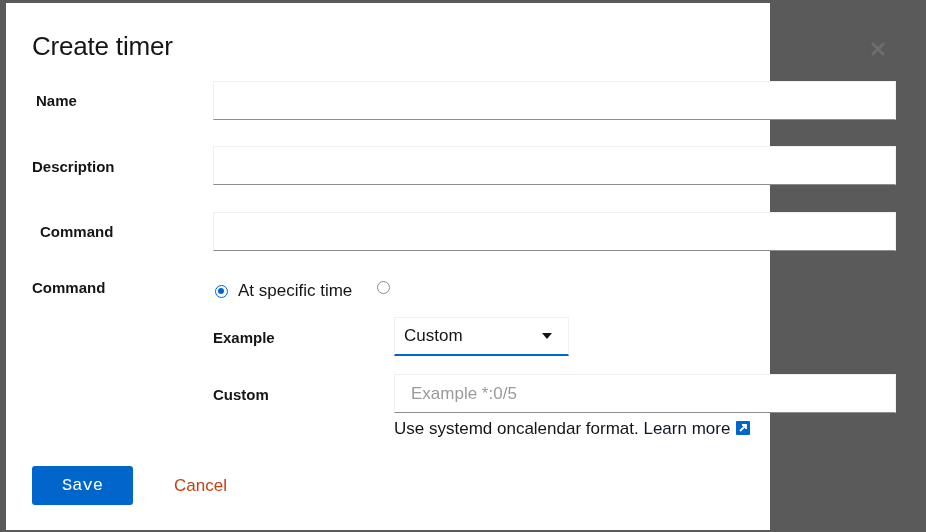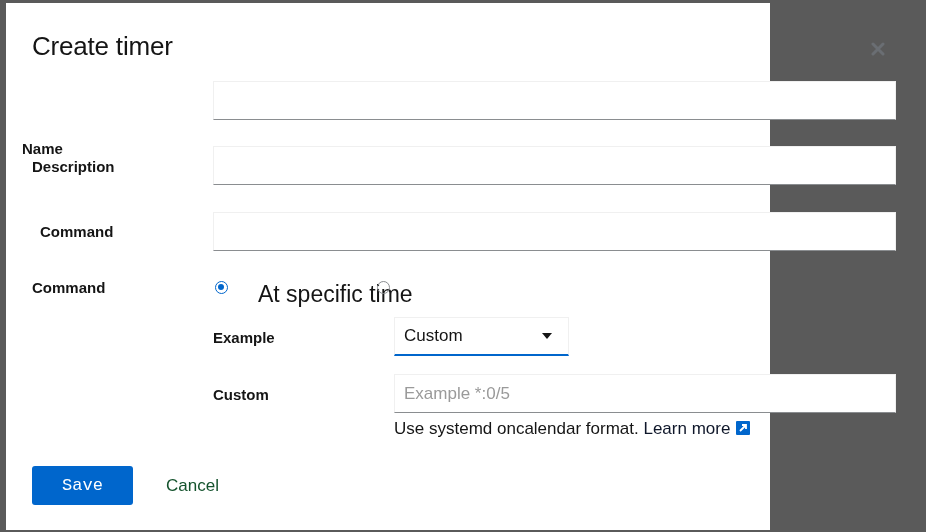--- a/index.html
+++ b/index.html
@@ -20,26 +20,26 @@
   .close {
     position:absolute; left:862px; top:36px; width:20px; height:20px;
     cursor:pointer; display:flex; align-items:center; justify-content:center;
   }
   .label {
     position:absolute; font-size:15px; font-weight:700;
   }
   .input {
     position:absolute; box-sizing:border-box;
     border:1px solid #f0f0f0; border-bottom:1px solid #8a8d90;
-    background:#fff; font-size:17px; padding:0 9px;
+    background:#fff; font-size:17px; padding:0 16px;
     font-family:"Liberation Sans", sans-serif; outline:none;
   }
   .input::placeholder { color:#9a9a9a; }
   .radio-row {
-    position:absolute; top:278px; display:flex; align-items:flex-start; font-size:23px;gap:20px;
+    position:absolute; top:278px; display:flex; align-items:center; font-size:17px;
   }
   .radio {
     width:13px; height:13px; border-radius:50%; box-sizing:border-box;
     border:1.5px solid #8a8d90; margin-right:10px; position:relative; cursor:pointer;
   }
   .radio.checked { border:1.5px solid #0066cc; }
   .radio.checked::after {
     content:""; position:absolute; left:2px; top:2px; width:6px; height:6px;
     border-radius:50%; background:#0066cc;
   }
@@ -60,39 +60,39 @@
   .ext-icon {
     display:inline-block; width:14px; height:14px; background:#0066cc; vertical-align:-1px;
     margin-left:6px; position:relative; border-radius:1px;
   }
   .btn-save {
     position:absolute; left:26px; top:463px; width:101px; height:39px;
     background:#0066cc; color:#fff; border:none; border-radius:3px; font-size:17px;
     font-family:Liberation Mono, monospace; cursor:pointer;
   }
   .btn-cancel {
-    position:absolute; left:154px; top:463px; height:39px; background:none; border:none;
-    color:#14532d; font-size:17px; font-family:"Liberation Sans", sans-serif; cursor:pointer;
+    position:absolute; left:162px; top:463px; height:39px; background:none; border:none;
+    color:#c2410c; font-size:17px; font-family:"Liberation Sans", sans-serif; cursor:pointer;
   }
 </style>
 </head>
 <body>
 
 <div></div>
 
 <div class="modal">
   <div class="title">Create timer</div>
 
   <div class="close">
     <svg width="14" height="14" viewBox="0 0 14 14">
       <path d="M2 2 L12 12 M12 2 L2 12" stroke="#6a6e73" stroke-width="3" stroke-linecap="round"></path>
     </svg>
   </div>
 
-  <div class="label" style="left:16px;top:89px;margin-top:48px;">Name</div>
+  <div class="label" style="left:30px;top:89px;">Name</div>
   <input class="input" style="left: 207px; top: 78px; width: 683px; height: 39px;" placeholder="">
 
   <div class="label" style="left:26px;top:155px;">Description</div>
   <input class="input" style="left: 207px; top: 143px; width: 683px; height: 39px;" placeholder="">
 
   <div class="label" style="left:26px;top:220px;margin-left:8px;">Command</div>
   <input class="input" style="left: 207px; top: 209px; width: 683px; height: 39px;" placeholder="">
 
   <div class="label" style="left:26px;top:276px;">Command</div>
 

